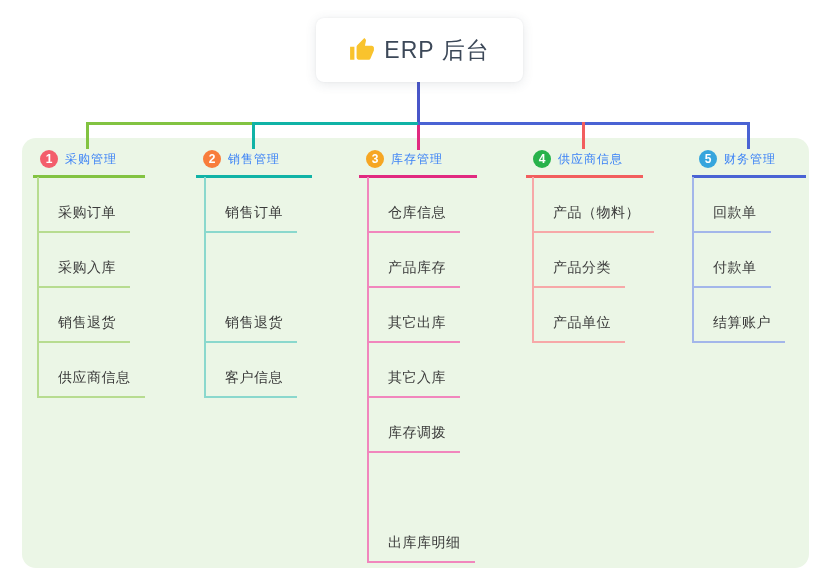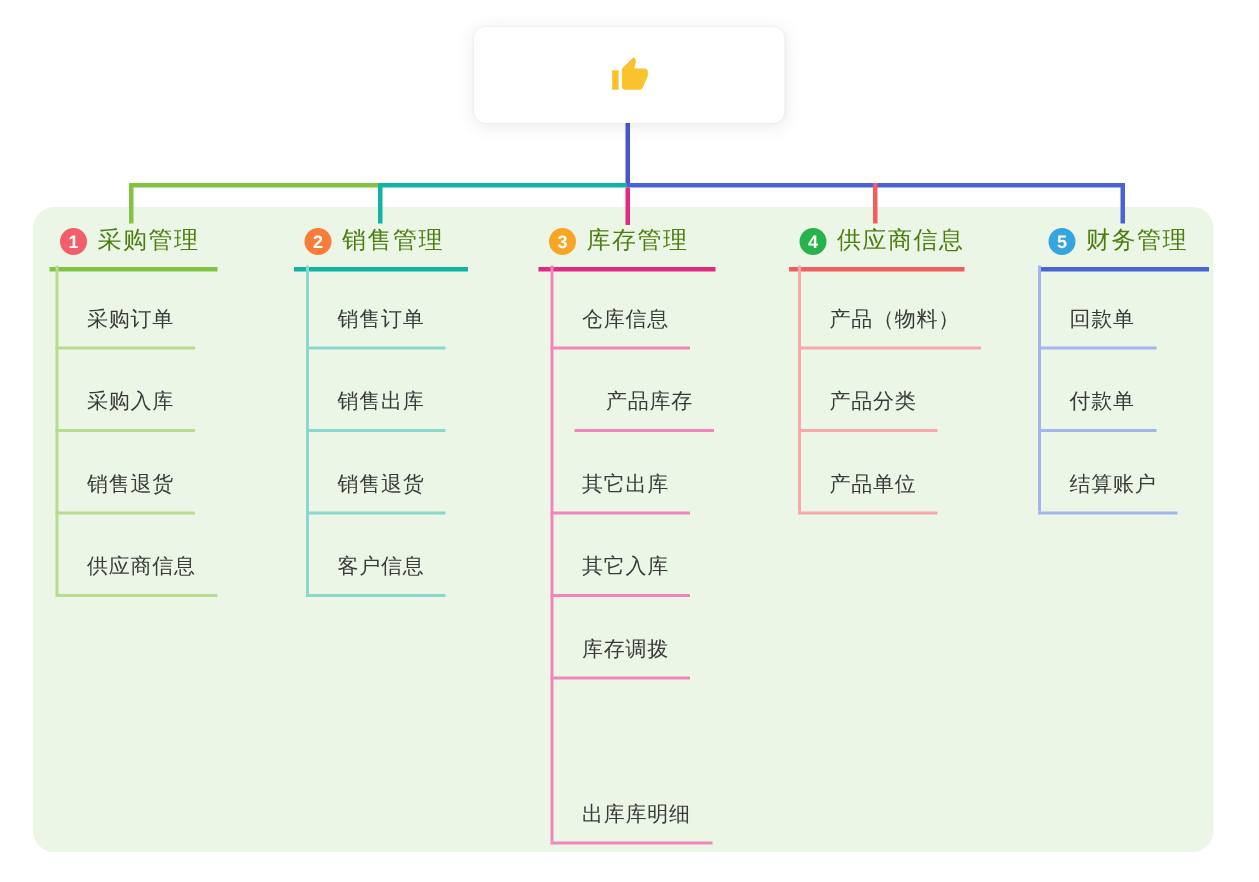--- a/index.html
+++ b/index.html
@@ -29,21 +29,21 @@
   .drop.d2{left:252px;background:#10b3a6;}
   .drop.d3{left:417px;top:125px;height:25px;background:#e12a80;}
   .drop.d4{left:582px;background:#f25e5e;}
   .drop.d5{left:747px;background:#4a63d4;}
 
   
   .bhead{position:absolute;top:150px;box-sizing:border-box;display:flex;align-items:center;
          gap:7px;padding:0 0 7px 7px;border-bottom:3px solid;}
   .badge{width:18px;height:18px;border-radius:50%;color:#ffffff;font-size:12px;font-weight:bold;
          display:flex;align-items:center;justify-content:center;flex:0 0 auto;}
-  .blabel{font-size:16px;color:#4d7c0f;font-weight:500;white-space:nowrap;letter-spacing:1px;}
+  .blabel{font-size:12px;color:#3b82f6;font-weight:500;white-space:nowrap;letter-spacing:1px;}
   .c1{border-color:#82c341;} .c1 .badge{background:#f35e6b;}
   .c2{border-color:#10b3a6;} .c2 .badge{background:#f87d3b;}
   .c3{border-color:#e12a80;} .c3 .badge{background:#f6a623;}
   .c4{border-color:#f25e5e;} .c4 .badge{background:#28b24b;}
   .c5{border-color:#4a63d4;} .c5 .badge{background:#36a5dd;}
 
   
   .vline{position:absolute;width:2px;top:177px;}
   .v1{background:#b7dc90;} .v2{background:#8ad8cd;} .v3{background:#f186bd;}
   .v4{background:#f7a8a8;} .v5{background:#a3b6ea;}
@@ -68,49 +68,49 @@
   <div class="line drop d1"></div>
   <div class="line drop d2"></div>
   <div class="line drop d3"></div>
   <div class="line drop d4"></div>
   <div class="line drop d5"></div>
 
   <div class="root">
     <svg width="26" height="26" viewBox="0 0 24 24">
       <path fill="#f9c32d" d="M1 21h4V9H1v12zm22-11c0-1.1-.9-2-2-2h-6.31l.95-4.57.03-.32c0-.41-.17-.79-.44-1.06L14.17 1 7.59 7.59C7.22 7.95 7 8.45 7 9v10c0 1.1.9 2 2 2h9c.83 0 1.54-.5 1.84-1.22l3.02-7.05c.09-.23.14-.47.14-.73v-2z"></path>
     </svg>
+    <span class="rlabel">ERP 后台</span>
   </div>
 
   <div class="bhead c1" style="left:33px;width:112px">
     <span class="badge">1</span>
     <span class="blabel">采购管理</span>
   </div>
   <div class="vline v1" style="left:37px;height:219px"></div>
   <div class="child u1" style="left:37px;top:204px">采购订单</div>
   <div class="child u1" style="left:37px;top:259px">采购入库</div>
   <div class="child u1" style="left:37px;top:314px">销售退货</div>
   <div class="child u1" style="left:37px;top:369px">供应商信息</div>
 
   <div class="bhead c2" style="left:196px;width:116px">
     <span class="badge">2</span>
     <span class="blabel">销售管理</span>
   </div>
   <div class="vline v2" style="left:204px;height:219px"></div>
   <div class="child u2" style="left:204px;top:204px">销售订单</div>
-  <div class="child u2" style="left:204px;top:259px">销售出库</div>
   <div class="child u2" style="left:204px;top:314px">销售退货</div>
   <div class="child u2" style="left:204px;top:369px">客户信息</div>
 
   <div class="bhead c3" style="left:359px;width:118px">
     <span class="badge">3</span>
     <span class="blabel">库存管理</span>
   </div>
   <div class="vline v3" style="left:367px;height:384px"></div>
   <div class="child u3" style="left:367px;top:204px">仓库信息</div>
-  <div class="child u3" style="left:383px;top:259px">产品库存</div>
+  <div class="child u3" style="left:367px;top:259px">产品库存</div>
   <div class="child u3" style="left:367px;top:314px">其它出库</div>
   <div class="child u3" style="left:367px;top:369px">其它入库</div>
   <div class="child u3" style="left:367px;top:424px">库存调拨</div>
   <div class="child u3" style="left:367px;top:534px">出库库明细</div>
 
   <div class="bhead c4" style="left:526px;width:117px">
     <span class="badge">4</span>
     <span class="blabel">供应商信息</span>
   </div>
   <div class="vline v4" style="left:532px;height:164px"></div>

